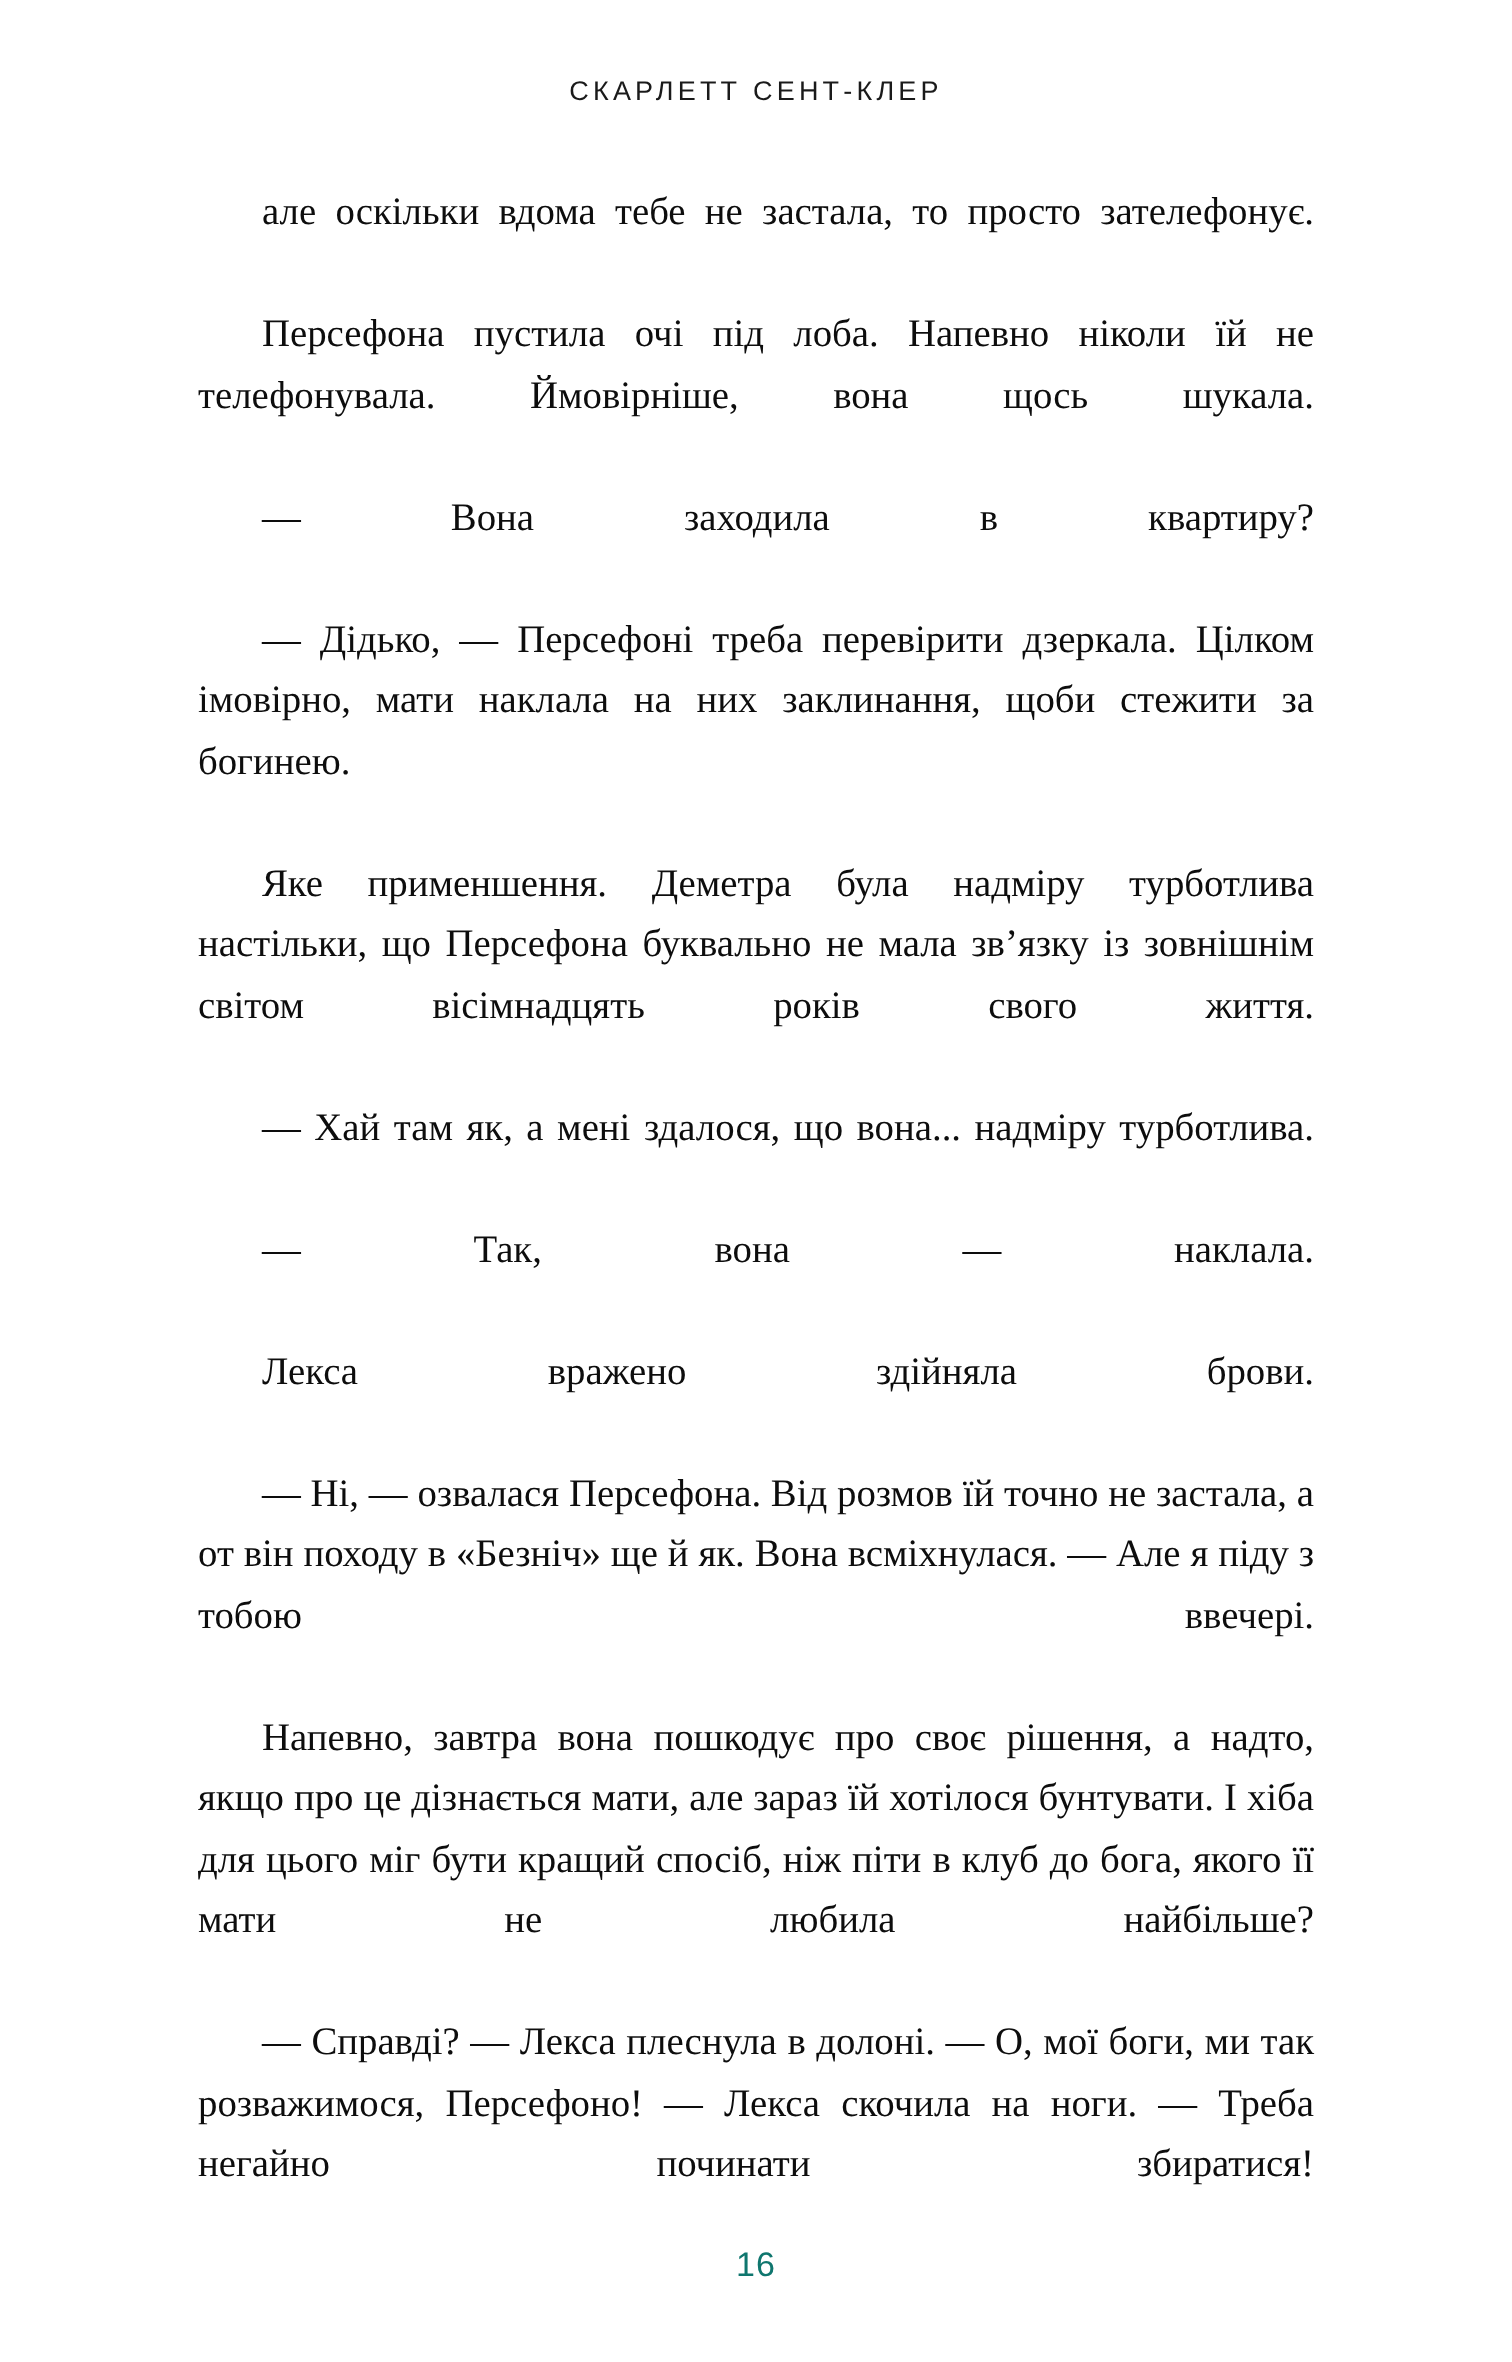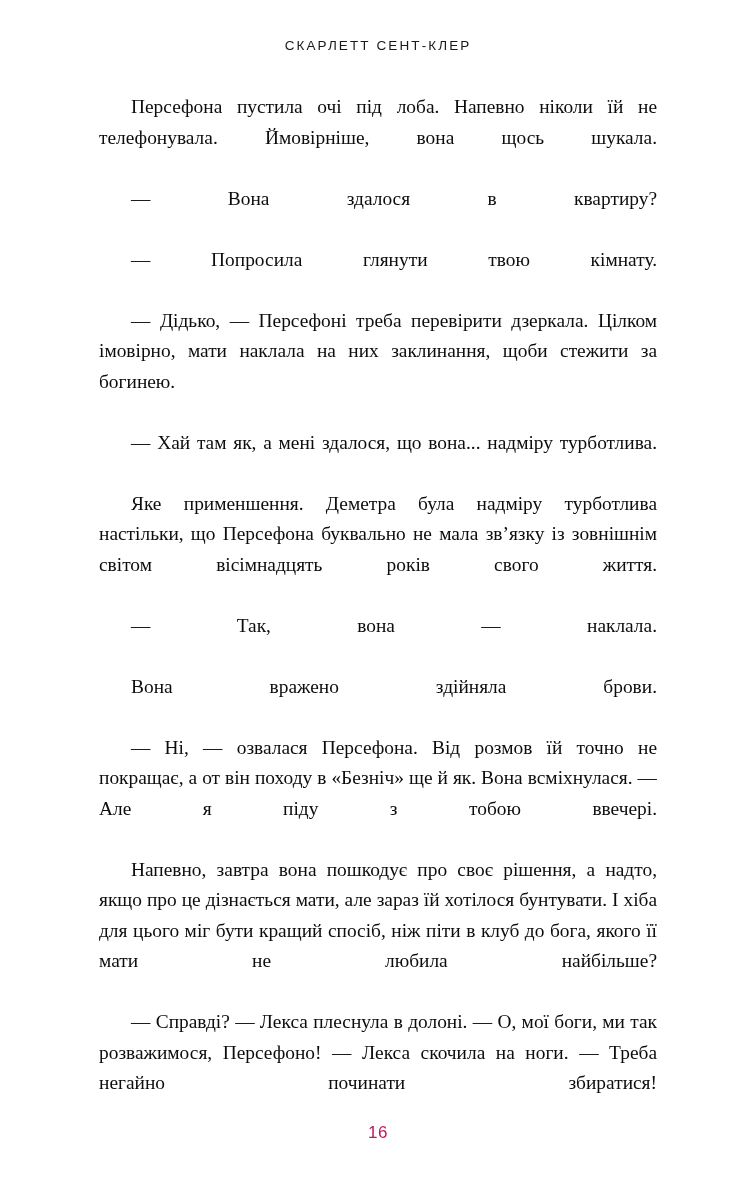--- a/index.html
+++ b/index.html
@@ -66,40 +66,40 @@
 
   
   .folio {
     position: absolute;
     bottom: 38px;
     left: 0;
     right: 0;
     text-align: center;
     font-family: "Liberation Sans", sans-serif;
     font-size: 17px;
-    color: #be185d;
+    color: #0f766e;
     letter-spacing: 0.5px;
   }
 </style>
 </head>
 <body>
 
 <div class="page">
 
   <div class="running-head">СКАРЛЕТТ СЕНТ-КЛЕР</div>
 
   <div class="text-column">
+  <p>але оскільки вдома тебе не застала, то просто зателефонує.</p>
       <p>Персефона пустила очі під лоба. Напевно ніколи їй не телефонувала. Ймовірніше, вона щось шукала.</p>
-      <p>— Вона здалося в квартиру?</p>
-      <p>— Попросила глянути твою кімнату.</p>
+      <p>— Вона заходила в квартиру?</p>
       <p>— Дідько, — Персефоні треба перевірити дзеркала. Цілком імовірно, мати наклала на них заклинання, щоби стежити за богинею.</p>
+      <p>Яке применшення. Деметра була надміру турботлива настільки, що Персефона буквально не мала зв’язку із зовнішнім світом вісімнадцять років свого життя.</p>
       <p>— Хай там як, а мені здалося, що вона... надміру турботлива.</p>
-      <p>Яке применшення. Деметра була надміру турботлива настільки, що Персефона буквально не мала зв’язку із зовнішнім світом вісімнадцять років свого життя.</p>
       <p>— Так, вона — наклала.</p>
-      <p>Вона вражено здійняла брови.</p>
-      <p>— Ні, — озвалася Персефона. Від розмов їй точно не покращає, а от він походу в «Безніч» ще й як. Вона всміхнулася. — Але я піду з тобою ввечері.</p>
+      <p>Лекса вражено здійняла брови.</p>
+      <p>— Ні, — озвалася Персефона. Від розмов їй точно не застала, а от він походу в «Безніч» ще й як. Вона всміхнулася. — Але я піду з тобою ввечері.</p>
       <p>Напевно, завтра вона пошкодує про своє рішення, а надто, якщо про це дізнається мати, але зараз їй хотілося бунтувати. І хіба для цього міг бути кращий спосіб, ніж піти в клуб до бога, якого її мати не любила найбільше?</p>
       <p>— Справді? — Лекса плеснула в долоні. — О, мої боги, ми так розважимося, Персефоно! — Лекса скочила на ноги. — Треба негайно починати збиратися!</p>
     </div>
 
   <div class="folio">16</div>
 
 </div>
 
 </body></html>

